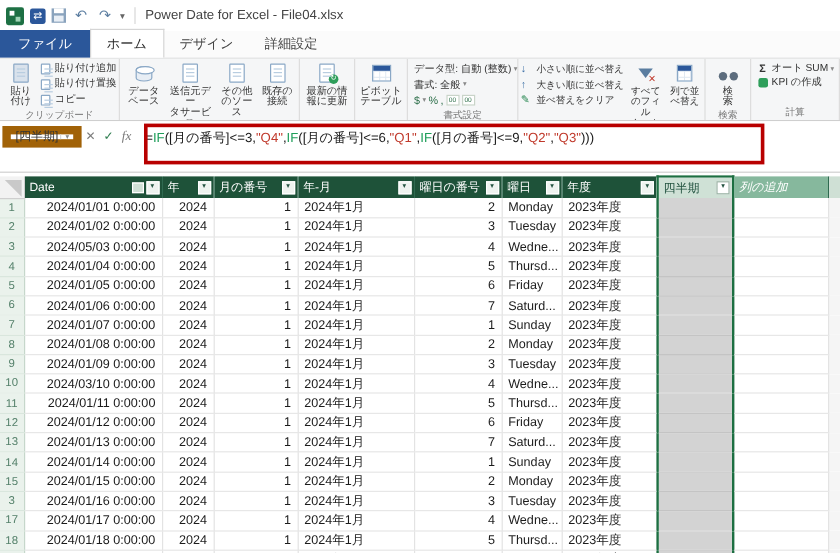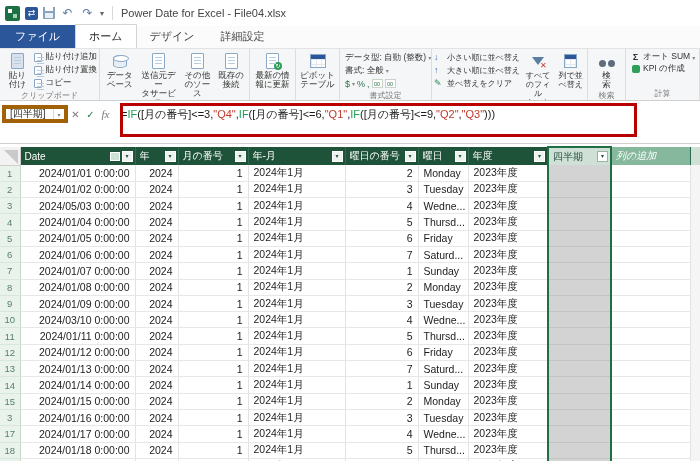--- a/index.html
+++ b/index.html
@@ -54,21 +54,21 @@
   .funnel { width:0; height:0; border-left:6px solid transparent; border-right:6px solid transparent; border-top:8px solid #5a7da0; position:relative; }
   .funnel:after { content:"✕"; position:absolute; left:2px; top:-4px; color:#c0392b; font-size:8px; }
   .binoc { position:relative; width:16px; height:12px; }
   .binoc:before, .binoc:after { content:""; position:absolute; bottom:0; width:7px; height:7px; border-radius:50%; background:#5d6d7e; }
   .binoc:before { left:0; } .binoc:after { right:0; }
   .sortic { font-size:9px; color:#3a6ea5; width:11px; }
 
   
   .formulaarea { position:relative; height:43px; background:#fff; border-bottom:1px solid #d0d0d0; }
   .frow { height:24px; display:flex; align-items:center; padding:2px 0 0 2px; }
-  .namebox { width:66px; height:18px; border:4px solid #a16207; background:#fff; display:flex; align-items:center; font-size:10px; color:#333; }
+  .namebox { width:66px; height:18px; border:7px solid #a16207; background:#fff; display:flex; align-items:center; font-size:10px; color:#333; }
   .namebox .nb-text { flex:1; padding-left:4px; white-space:nowrap; overflow:hidden; }
   .namebox .nb-drop { width:11px; height:100%; border-left:1px solid #d9d9d9; font-size:6px; color:#888; display:flex; align-items:center; justify-content:center; }
   .fbtn { width:15px; text-align:center; font-size:10px; color:#7a7a7a; }
   .fx { font-style:italic; font-family:"Liberation Serif",serif; font-size:11px; }
   .formula-text { flex:1; font-size:11px; padding-left:8px; white-space:nowrap; overflow:hidden; color:#1a1a1a; }
   .fseg-f { color:#1e9e5a; }
   .fseg-s { color:#c0392b; }
   .fseg-p { color:#1a1a1a; }
   .annotation { position:absolute; left:120px; top:2px; width:517px; height:34px; border:3px solid #b80000; pointer-events:none; z-index:9; }
 

